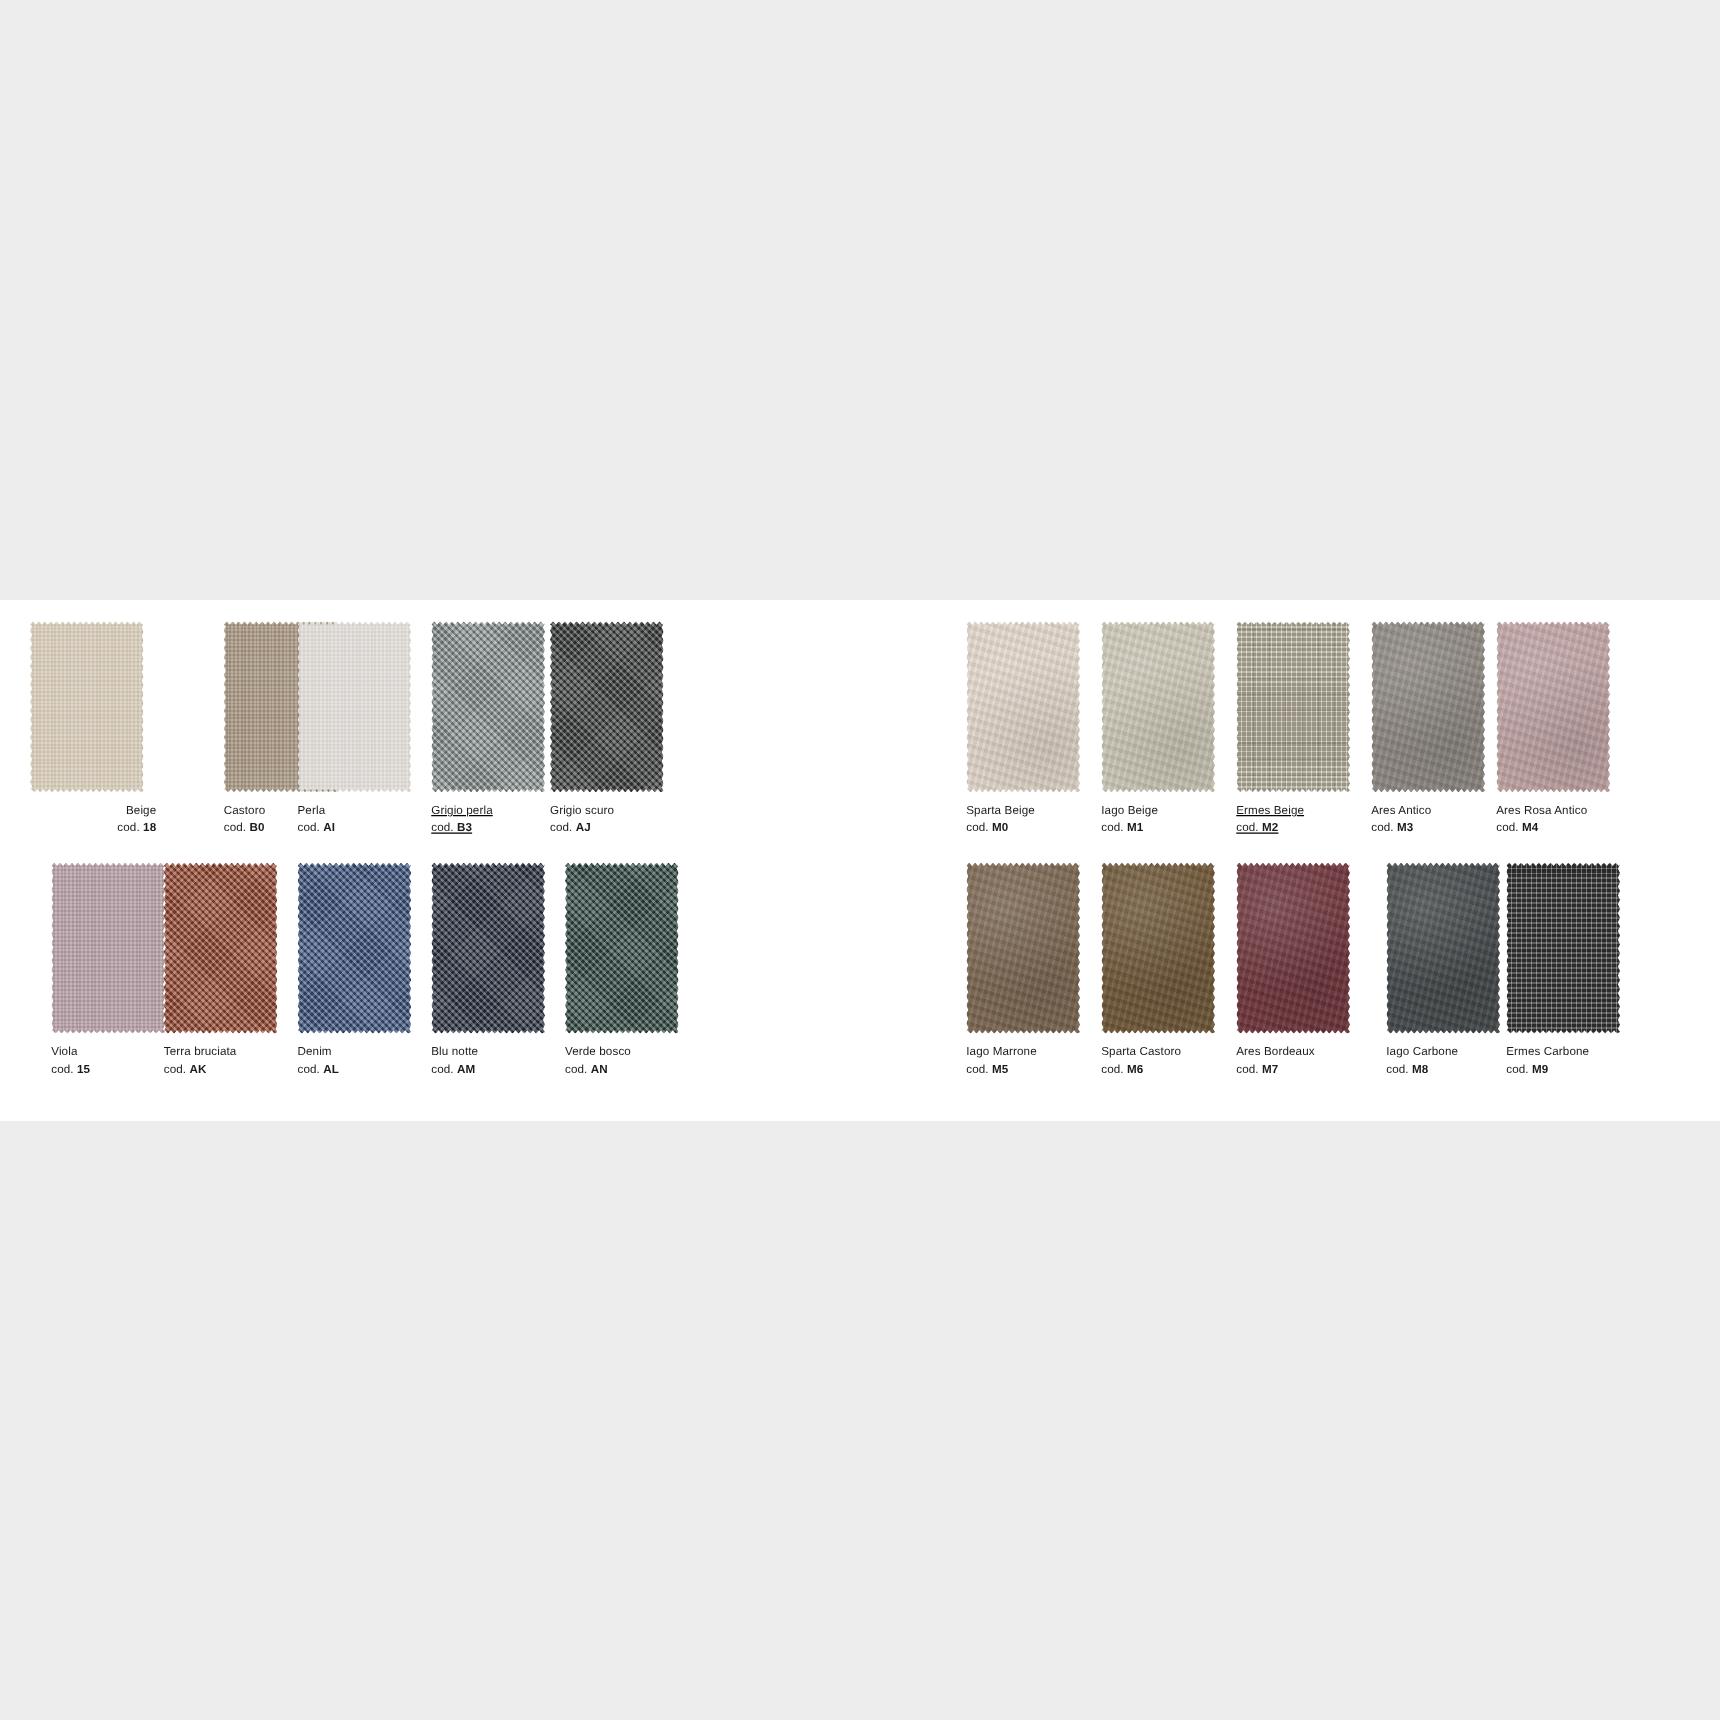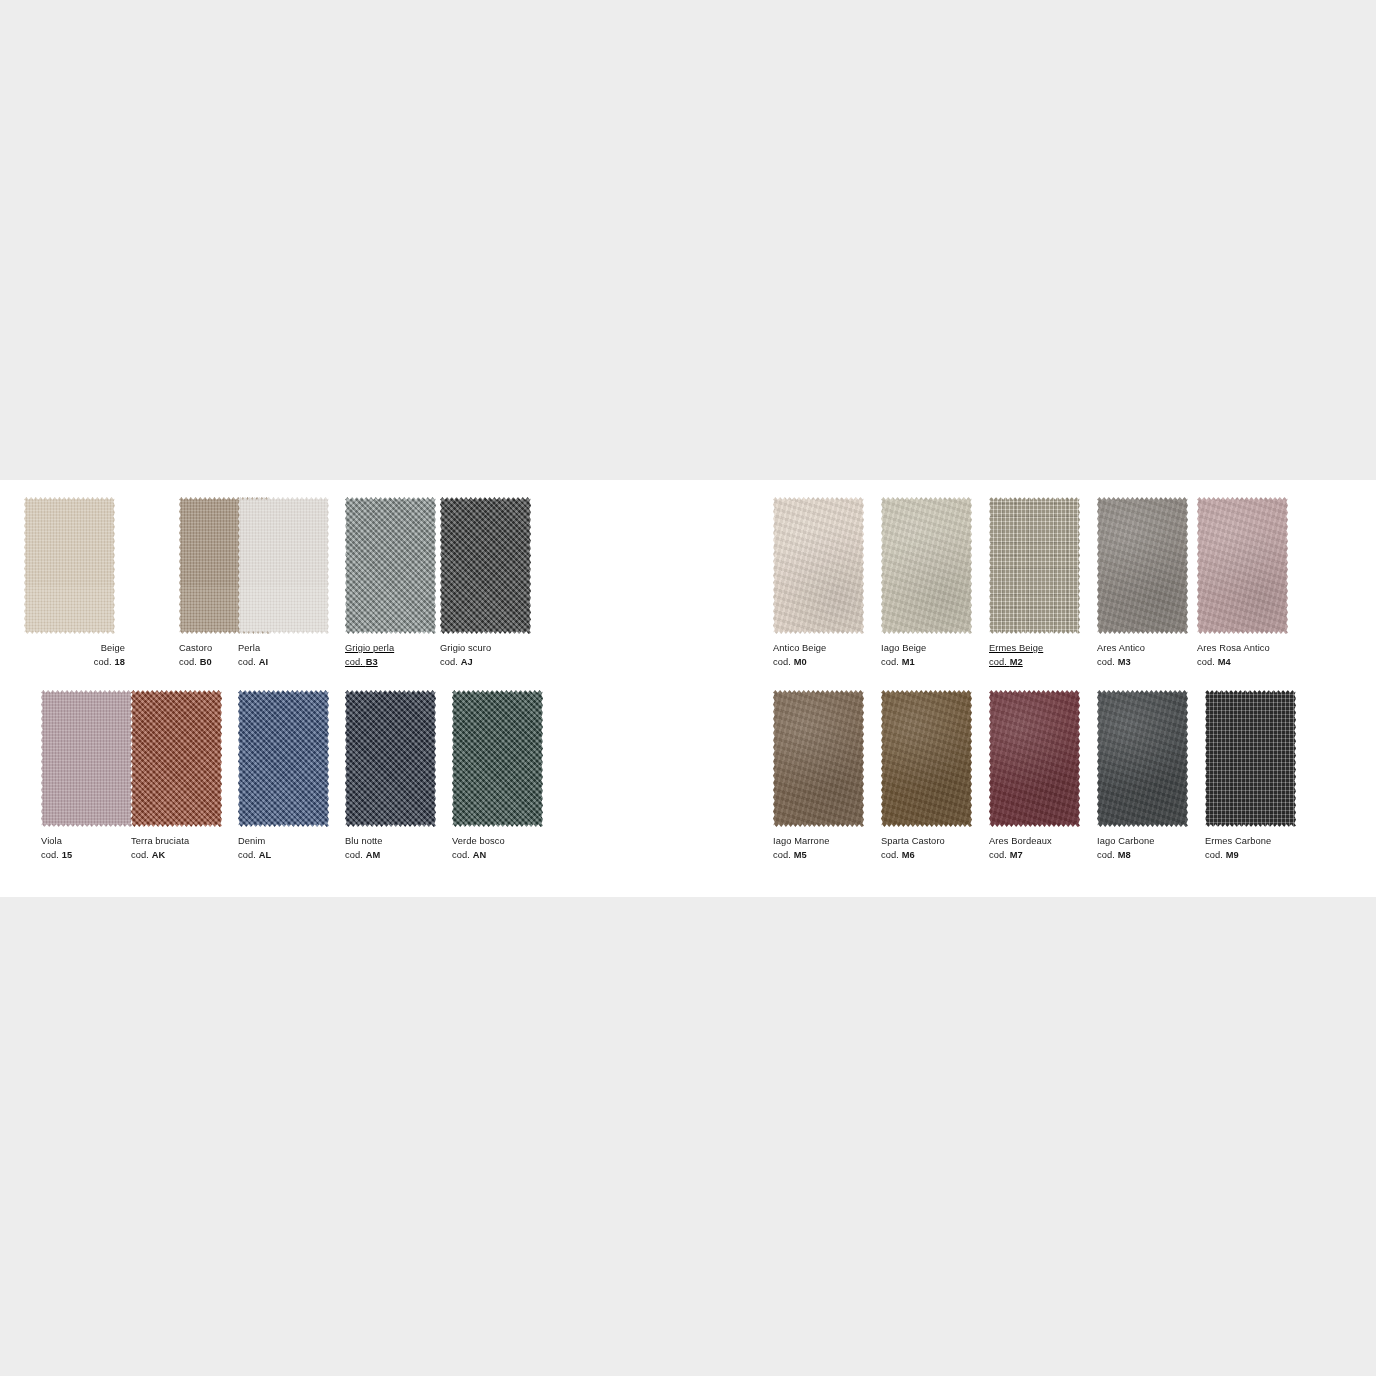--- a/index.html
+++ b/index.html
@@ -287,21 +287,21 @@
         </div>
       </div>
     </div>
   <div class="swatch-group" id="group-leather">
       <div class="swatch-row row-1" style="position: absolute; left: 0px; top: 17px;">
         <div class="swatch-cell" style="left: 0px;">
           <div class="chip-wrap">
             <div class="chip tex-suede" style="background-color: rgb(226, 214, 202);"></div>
           </div>
           <div class="swatch-caption">
-            <div class="name">Antico Beige</div>
+            <div class="name">Sparta Beige</div>
             <div class="code">cod. <strong>M0</strong></div>
           </div>
         </div>
         <div class="swatch-cell" style="left: 108px;">
           <div class="chip-wrap">
             <div class="chip tex-suede" style="background-color: rgb(204, 199, 182);"></div>
           </div>
           <div class="swatch-caption">
             <div class="name">Iago Beige</div>
             <div class="code">cod. <strong>M1</strong></div>
@@ -356,21 +356,21 @@
         </div>
         <div class="swatch-cell" style="left: 216px;">
           <div class="chip-wrap">
             <div class="chip tex-suede" style="background-color: rgb(110, 53, 60);"></div>
           </div>
           <div class="swatch-caption">
             <div class="name">Ares Bordeaux</div>
             <div class="code">cod. <strong>M7</strong></div>
           </div>
         </div>
-        <div class="swatch-cell" style="left: 324px;">
+        <div class="swatch-cell" style="left: 336px;">
           <div class="chip-wrap">
             <div class="chip tex-suede" style="background-color: rgb(68, 72, 74);"></div>
           </div>
           <div class="swatch-caption">
             <div class="name">Iago Carbone</div>
             <div class="code">cod. <strong>M8</strong></div>
           </div>
         </div>
         <div class="swatch-cell" style="left: 432px;">
           <div class="chip-wrap">

